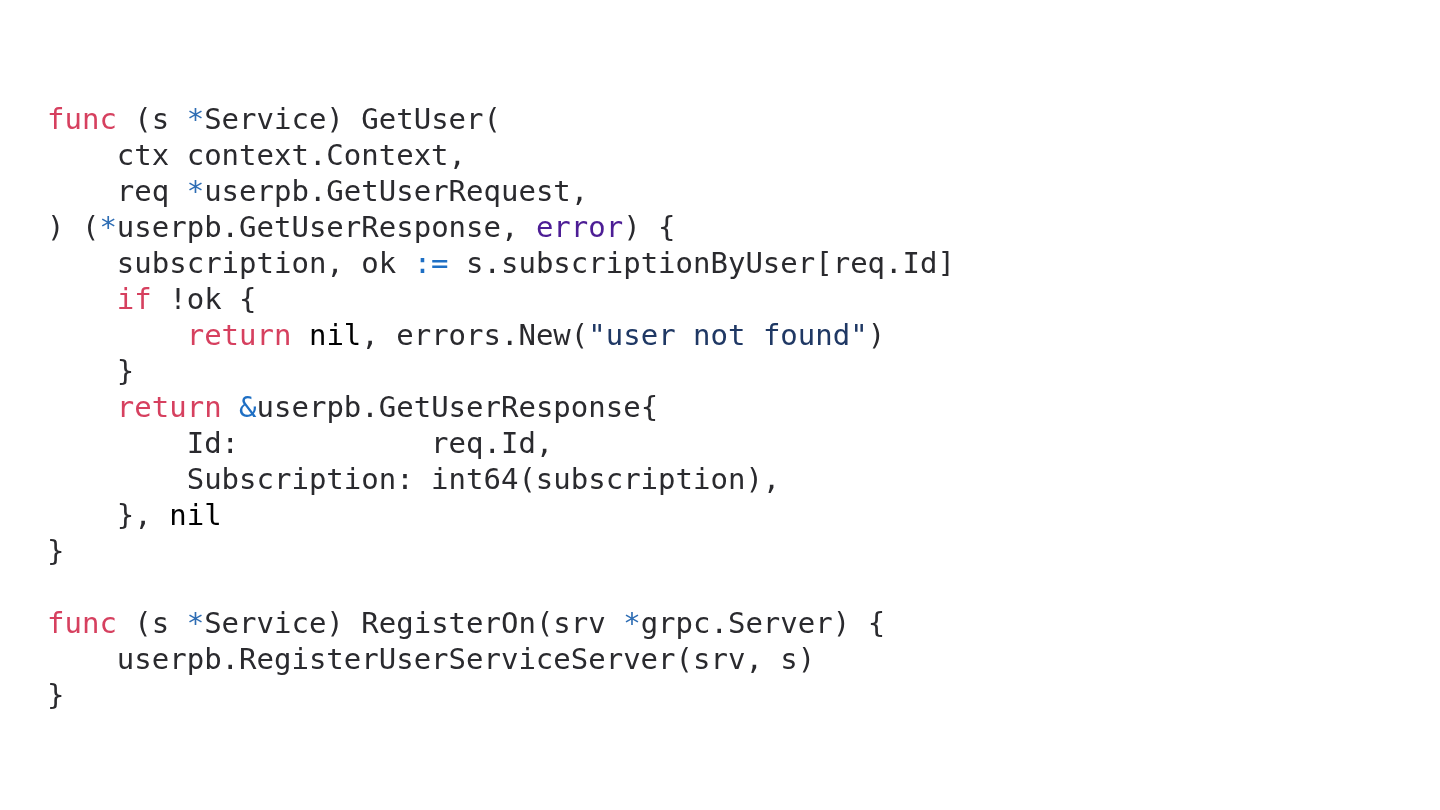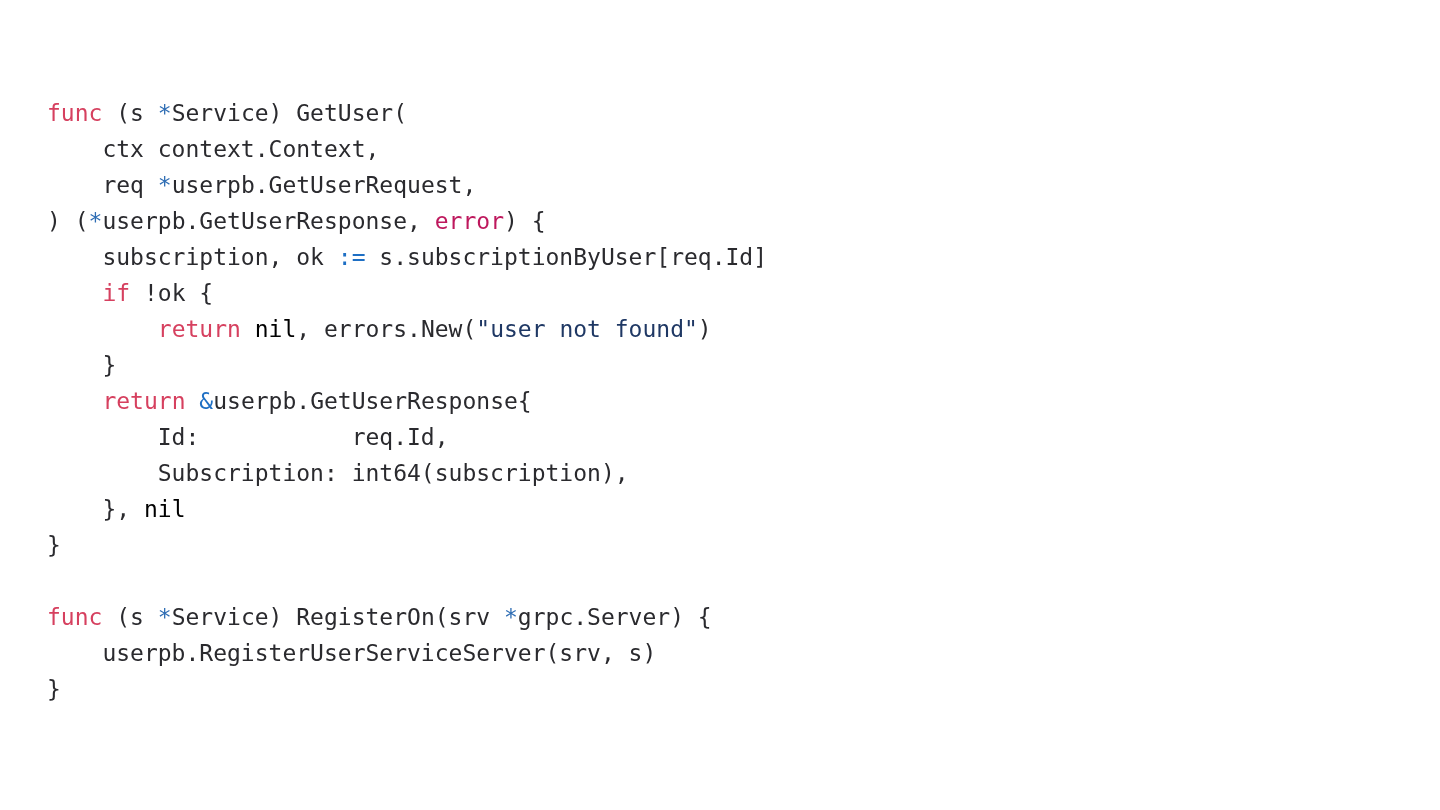--- a/index.html
+++ b/index.html
@@ -22,38 +22,38 @@
     width: 1440px;
     height: 810px;
     background: #ffffff;
   }
 
   #code-block {
     position: absolute;
     left: 47px;
     top: 72px;
     font-family: "DejaVu Sans Mono", "Liberation Mono", monospace;
-    font-size: 23px;
+    font-size: 29px;
     line-height: 36px;
     letter-spacing: 0px;
     white-space: pre;
     font-weight: 400;
     -webkit-font-smoothing: antialiased;
   }
 
   .code-line {
     white-space: pre;
     min-height: 36px;
     color: #2a2a2e;
   }
 
   
   .tok-plain    { color: #2a2a2e; }
   .tok-keyword  { color: #d6405f; }
-  .tok-type     { color: #be185d; }
+  .tok-type     { color: #4c1d95; }
   .tok-operator { color: #1e6fc4; }
   .tok-constant { color: #000000; }
   .tok-pointer  { color: #2e6db4; }
   .tok-string   { color: #1f3864; }
 </style>
 </head>
 <body>
 
 <div id="code-surface">
   <pre id="code-block"><div class="code-line"><span class="tok-keyword">func</span><span class="tok-plain"> (s </span><span class="tok-pointer">*</span><span class="tok-plain">Service) GetUser(</span></div><div class="code-line"><span class="tok-plain">    ctx context.Context,</span></div><div class="code-line"><span class="tok-plain">    req </span><span class="tok-pointer">*</span><span class="tok-plain">userpb.GetUserRequest,</span></div><div class="code-line"><span class="tok-plain">) (</span><span class="tok-pointer">*</span><span class="tok-plain">userpb.GetUserResponse, </span><span class="tok-type">error</span><span class="tok-plain">) {</span></div><div class="code-line"><span class="tok-plain">    subscription, ok </span><span class="tok-operator">:=</span><span class="tok-plain"> s.subscriptionByUser[req.Id]</span></div><div class="code-line"><span class="tok-plain">    </span><span class="tok-keyword">if</span><span class="tok-plain"> !ok {</span></div><div class="code-line"><span class="tok-plain">        </span><span class="tok-keyword">return</span><span class="tok-plain"> </span><span class="tok-constant">nil</span><span class="tok-plain">, errors.New(</span><span class="tok-string">"user not found"</span><span class="tok-plain">)</span></div><div class="code-line"><span class="tok-plain">    }</span></div><div class="code-line"><span class="tok-plain">    </span><span class="tok-keyword">return</span><span class="tok-plain"> </span><span class="tok-operator">&amp;</span><span class="tok-plain">userpb.GetUserResponse{</span></div><div class="code-line"><span class="tok-plain">        Id:           req.Id,</span></div><div class="code-line"><span class="tok-plain">        Subscription: int64(subscription),</span></div><div class="code-line"><span class="tok-plain">    }, </span><span class="tok-constant">nil</span></div><div class="code-line"><span class="tok-plain">}</span></div><div class="code-line">​</div><div class="code-line"><span class="tok-keyword">func</span><span class="tok-plain"> (s </span><span class="tok-pointer">*</span><span class="tok-plain">Service) RegisterOn(srv </span><span class="tok-pointer">*</span><span class="tok-plain">grpc.Server) {</span></div><div class="code-line"><span class="tok-plain">    userpb.RegisterUserServiceServer(srv, s)</span></div><div class="code-line"><span class="tok-plain">}</span></div></pre>

